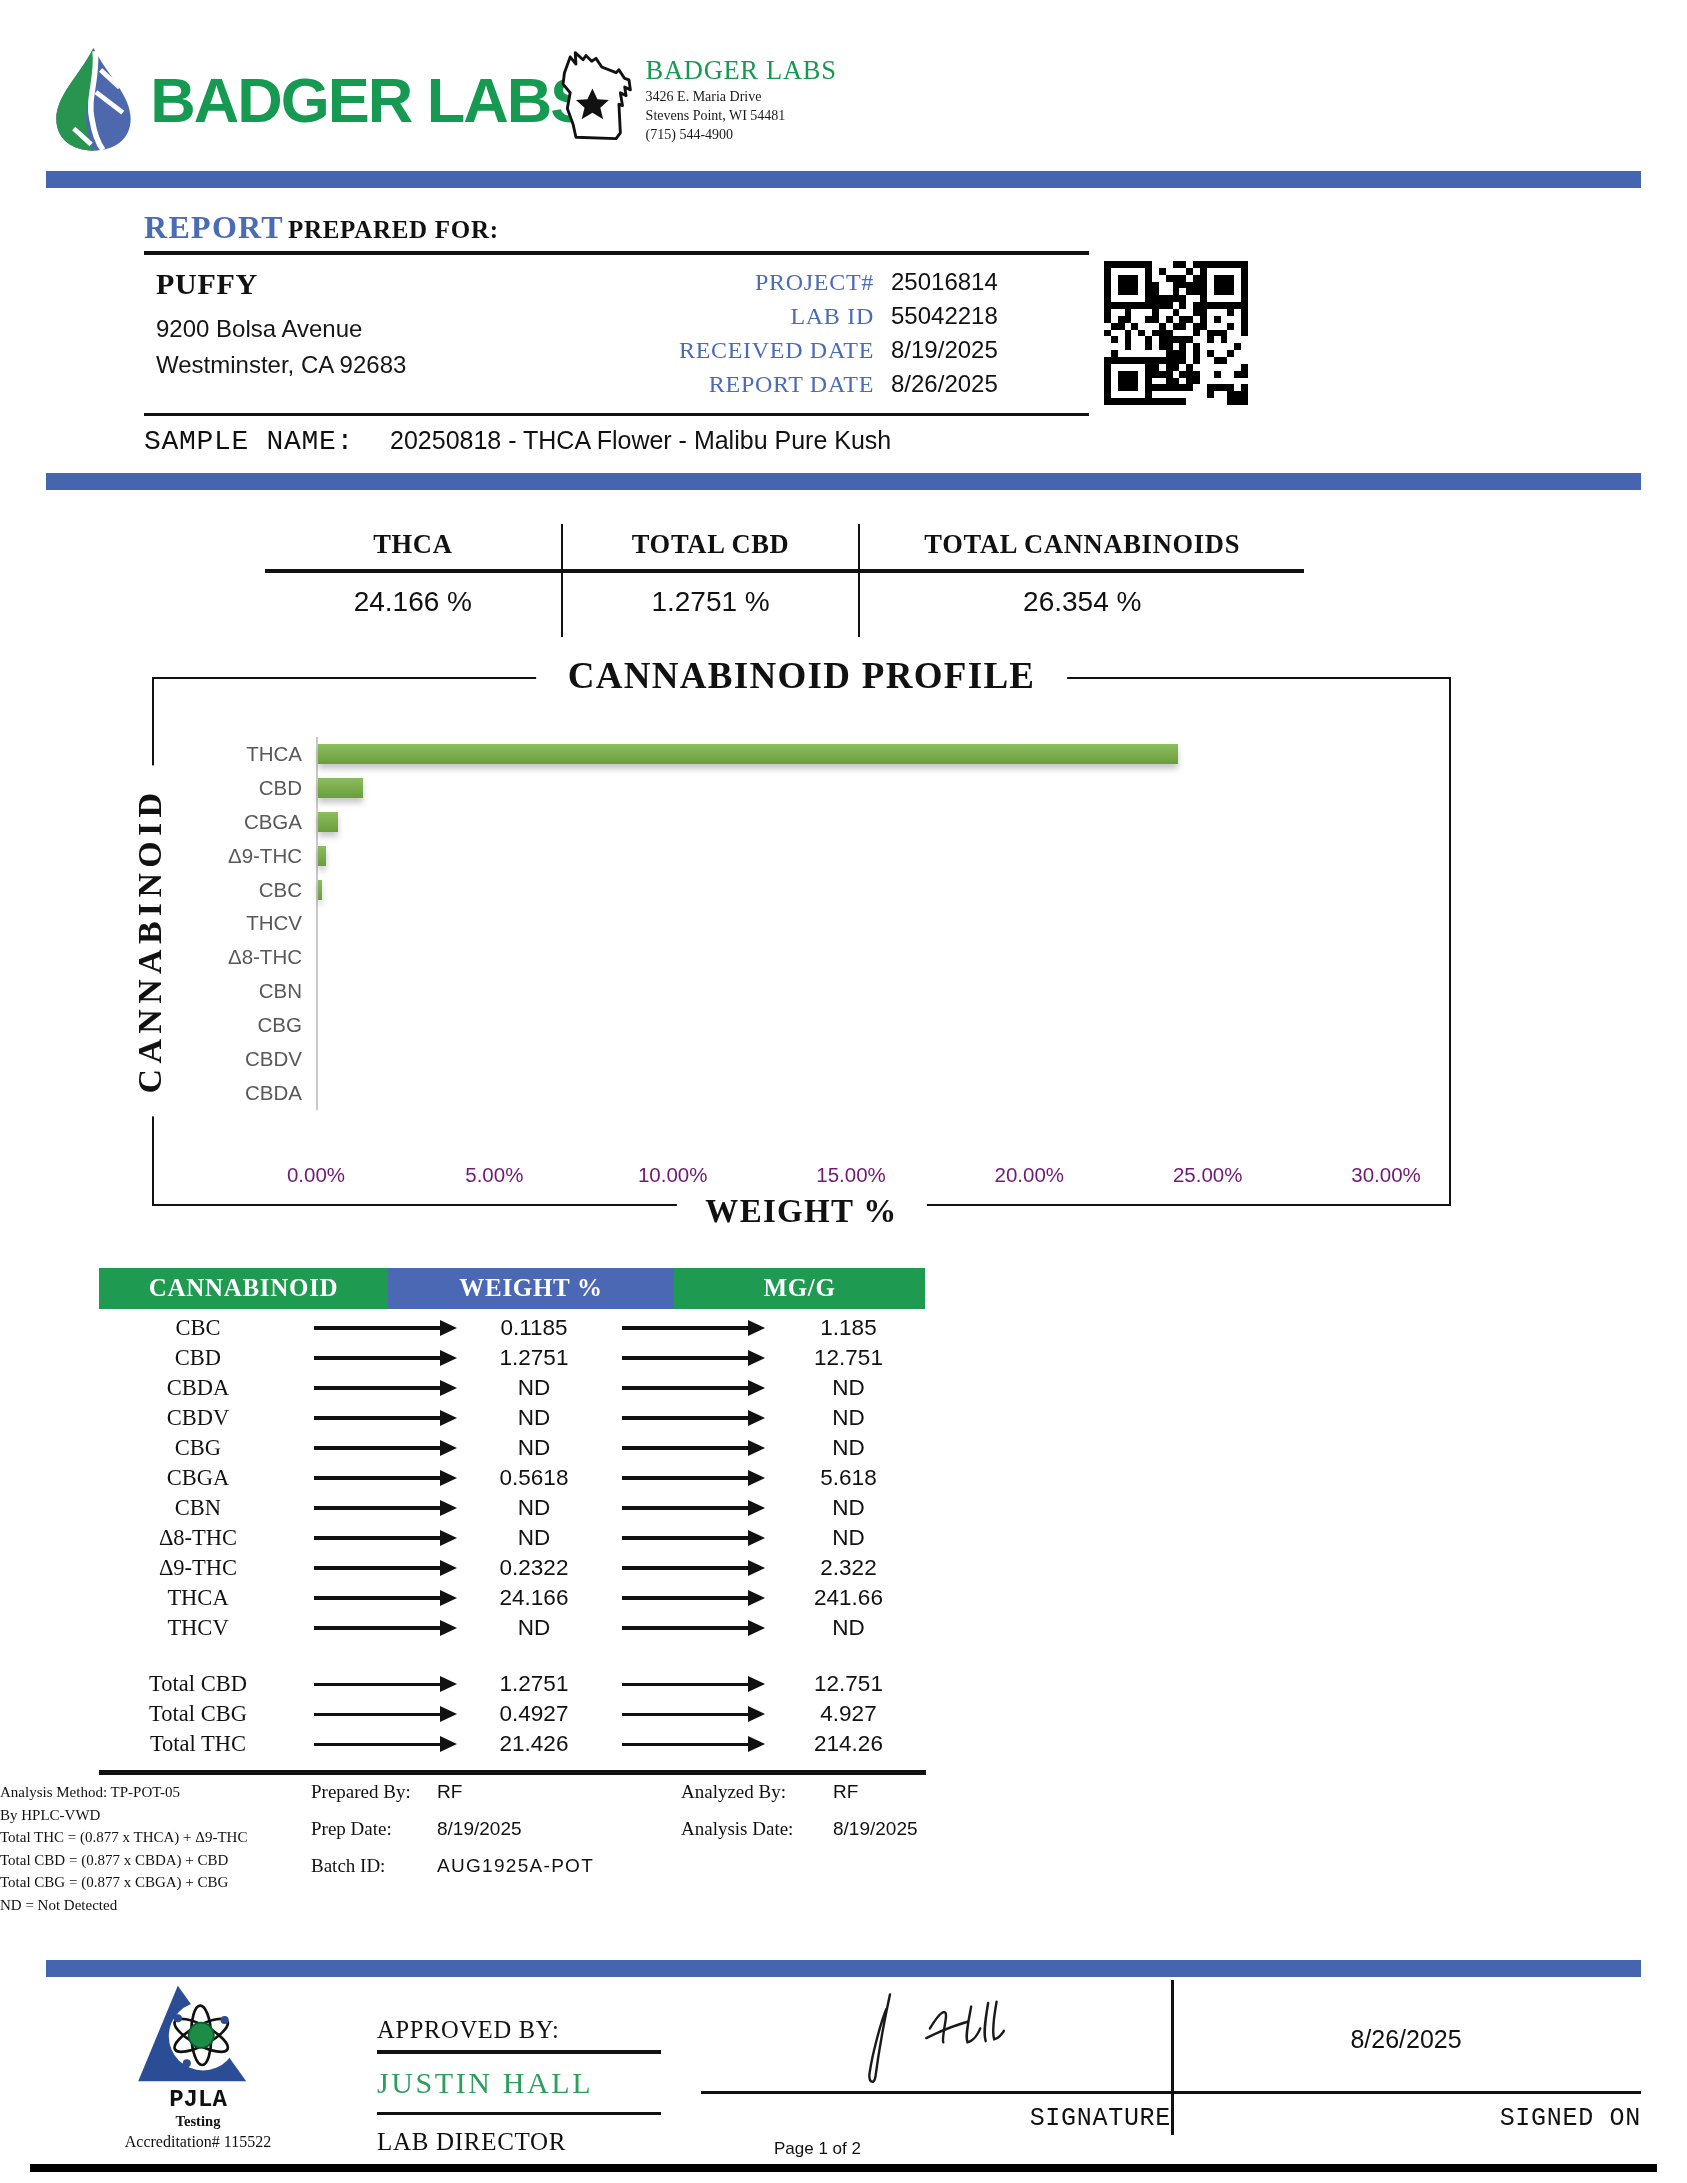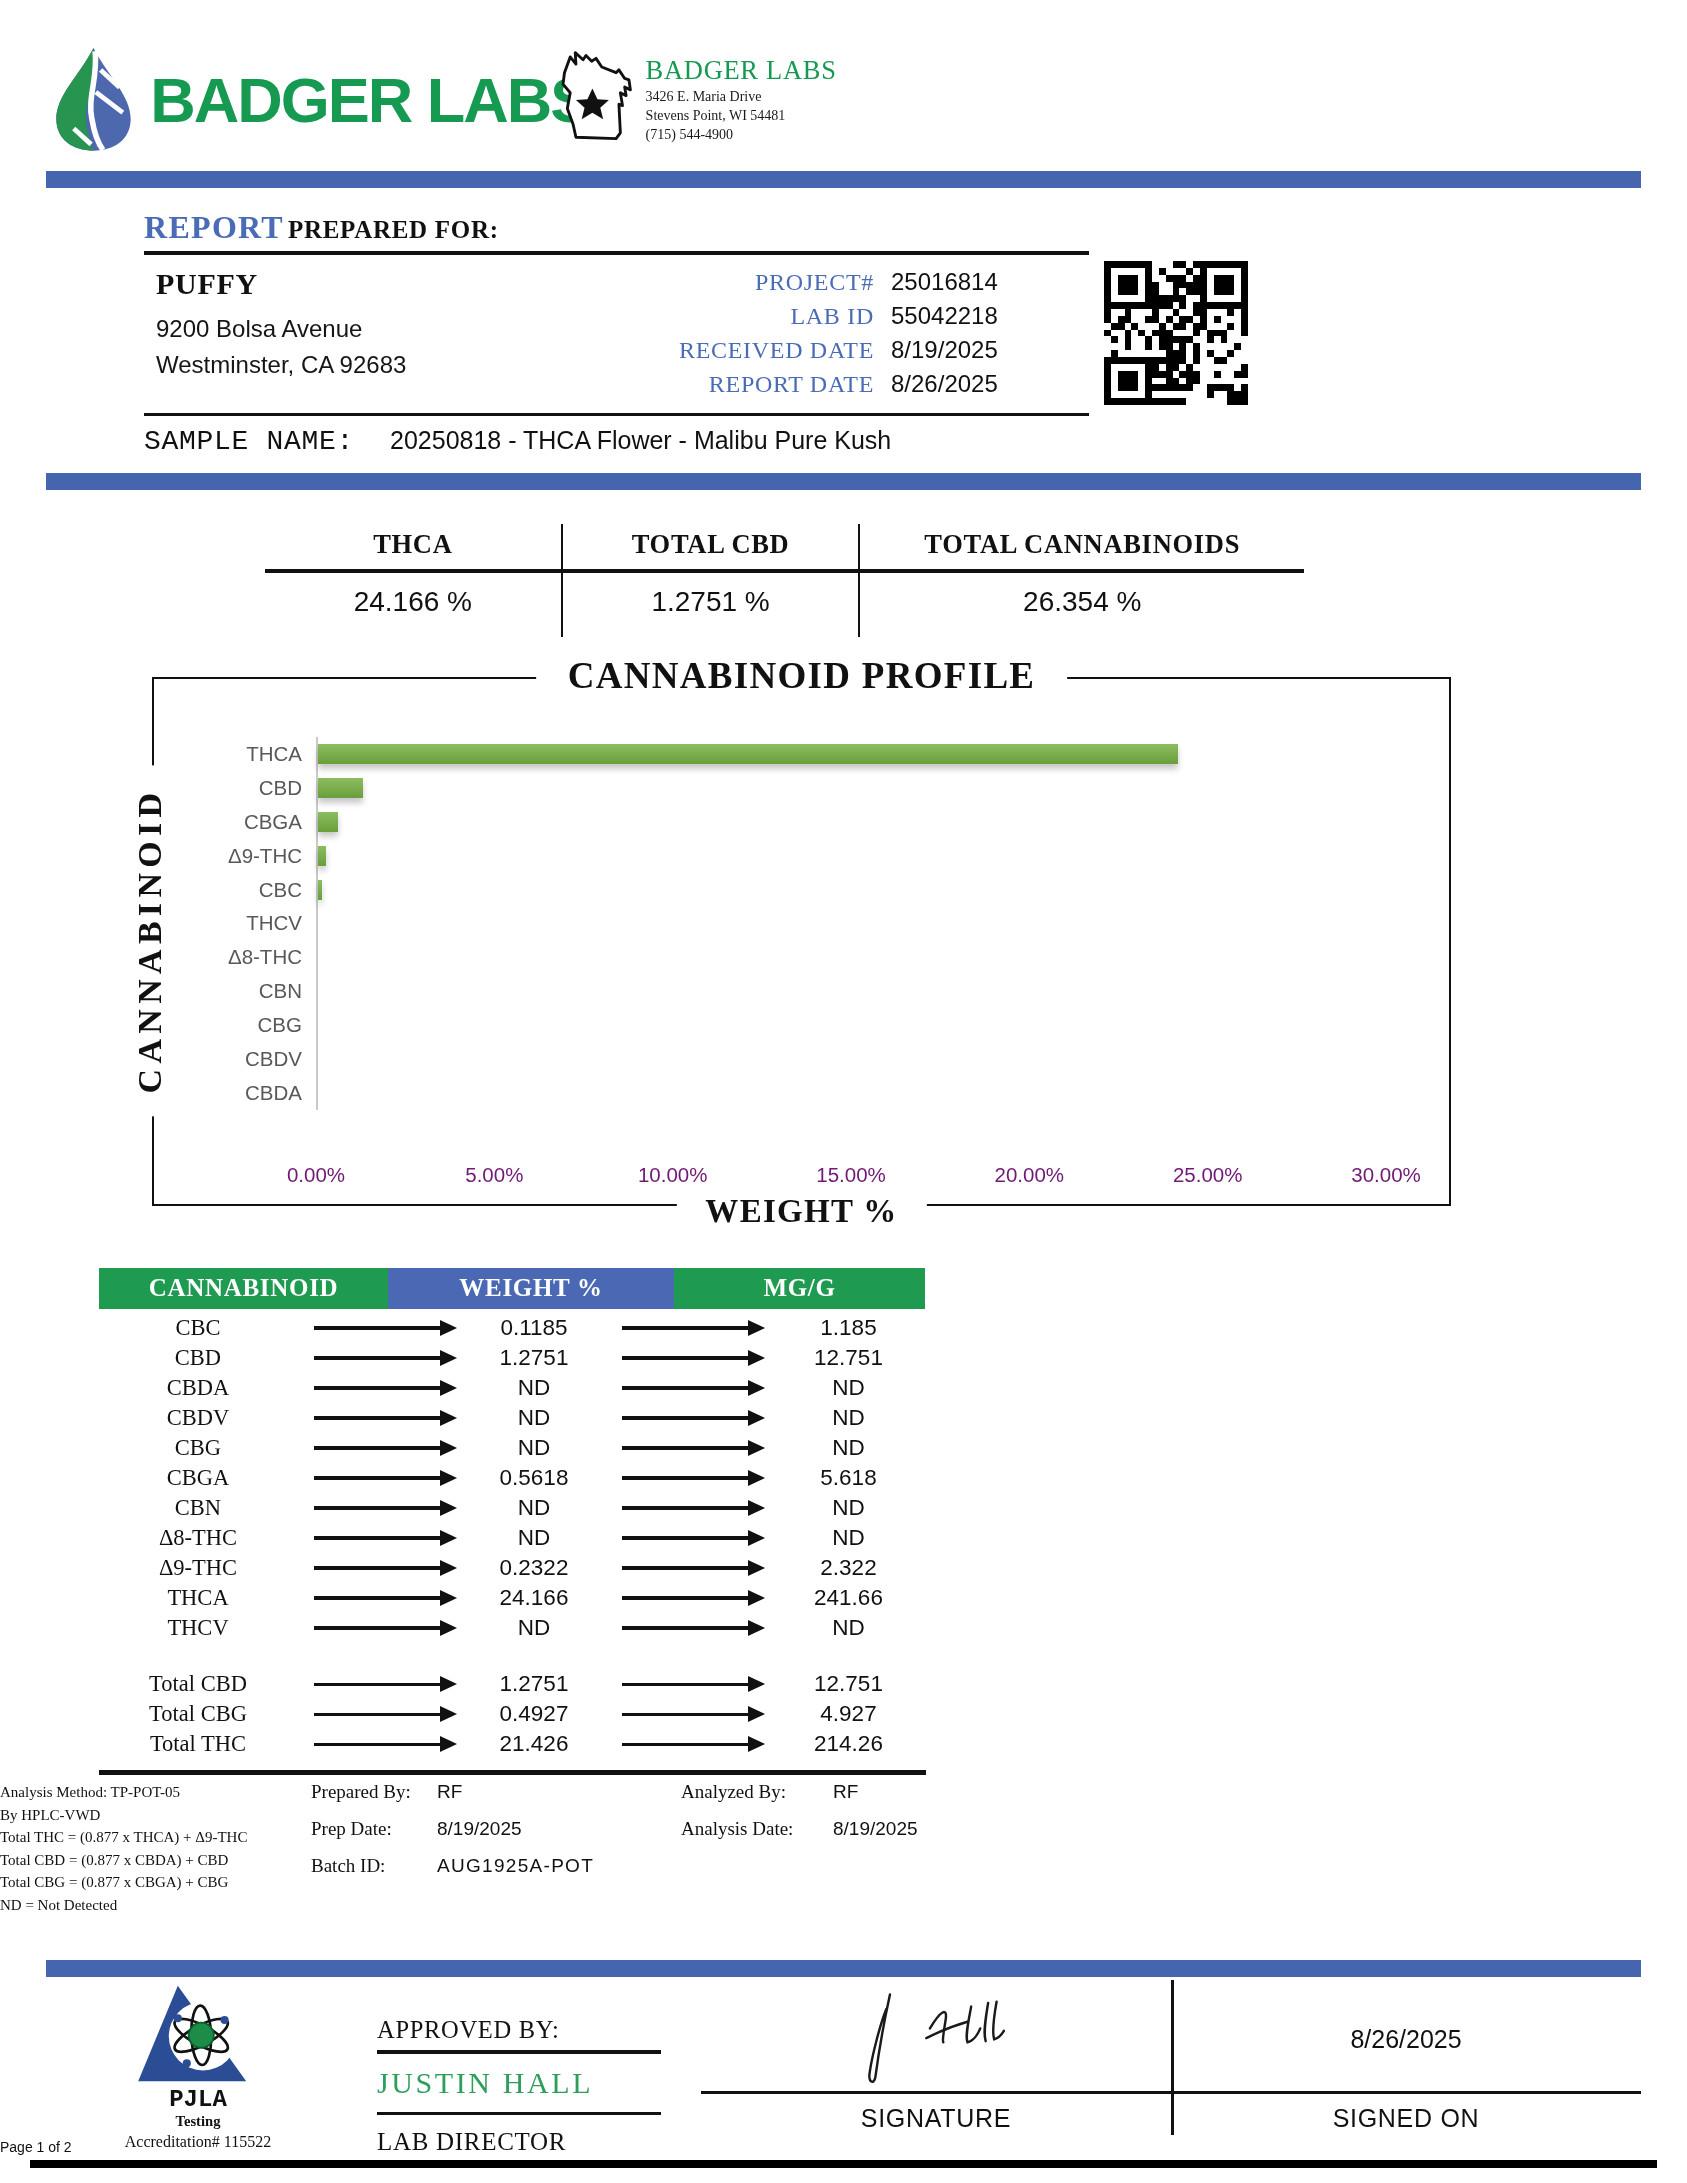--- a/index.html
+++ b/index.html
@@ -100,22 +100,22 @@
   .ap-label{font-family:"Liberation Serif",serif;font-size:24.5px;letter-spacing:0.7px}
   .ap-line{height:3.3px;background:#111;margin:6.6px 0}
   .ap-name{font-family:"Liberation Serif",serif;font-size:30px;color:#2e9e5c;letter-spacing:2.6px;padding:5.3px 0}
   .ap-title{font-family:"Liberation Serif",serif;font-size:25px;margin-top:13.2px;letter-spacing:0.7px}
   .sig-zone{flex:1;margin-left:40px;position:relative;padding-top:4px}
   .sig-cells{display:grid;grid-template-columns:1fr 1fr}
   .sig-cell{border-bottom:3.3px solid #111;height:106px;display:flex;align-items:flex-end;justify-content:center}
   .sig-cell.date{align-items:center;font-size:25px}
   .sig-divider{position:absolute;left:50%;top:-4px;height:155px;width:2.6px;background:#111}
   .sig-labels{display:grid;grid-template-columns:1fr 1fr;margin-top:10.6px}
-  .sig-labels div{text-align:center;font-family:Liberation Sans, sans-serif;font-size:25px;letter-spacing:0.7px}
-  .page-label{text-align:left;padding-right:52px;font-size:14px;margin-top:-17px}
+  .sig-labels div{text-align:right;font-family:Liberation Mono, monospace;font-size:25px;letter-spacing:0.7px}
+  .page-label{text-align:center;padding-right:52px;font-size:17px;margin-top:-17px}
   .bottom-rule{height:7.3px;background:#000;margin:5.3px 30px 0}
 </style>
 </head>
 <body>
 
 <div class="page">
 
   <header class="masthead">
     <div class="brand">
       <span>

